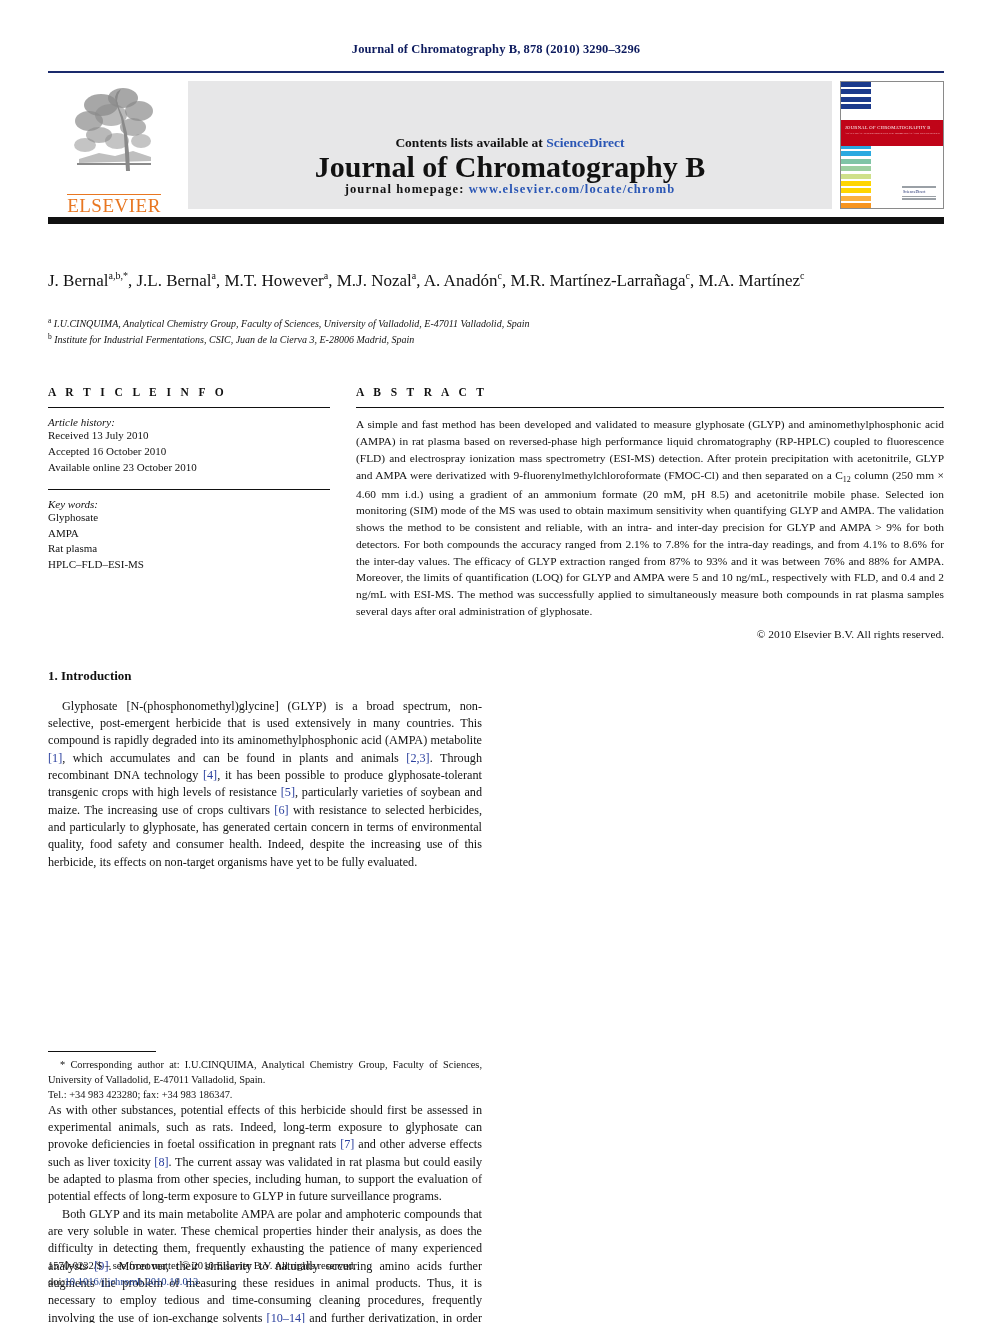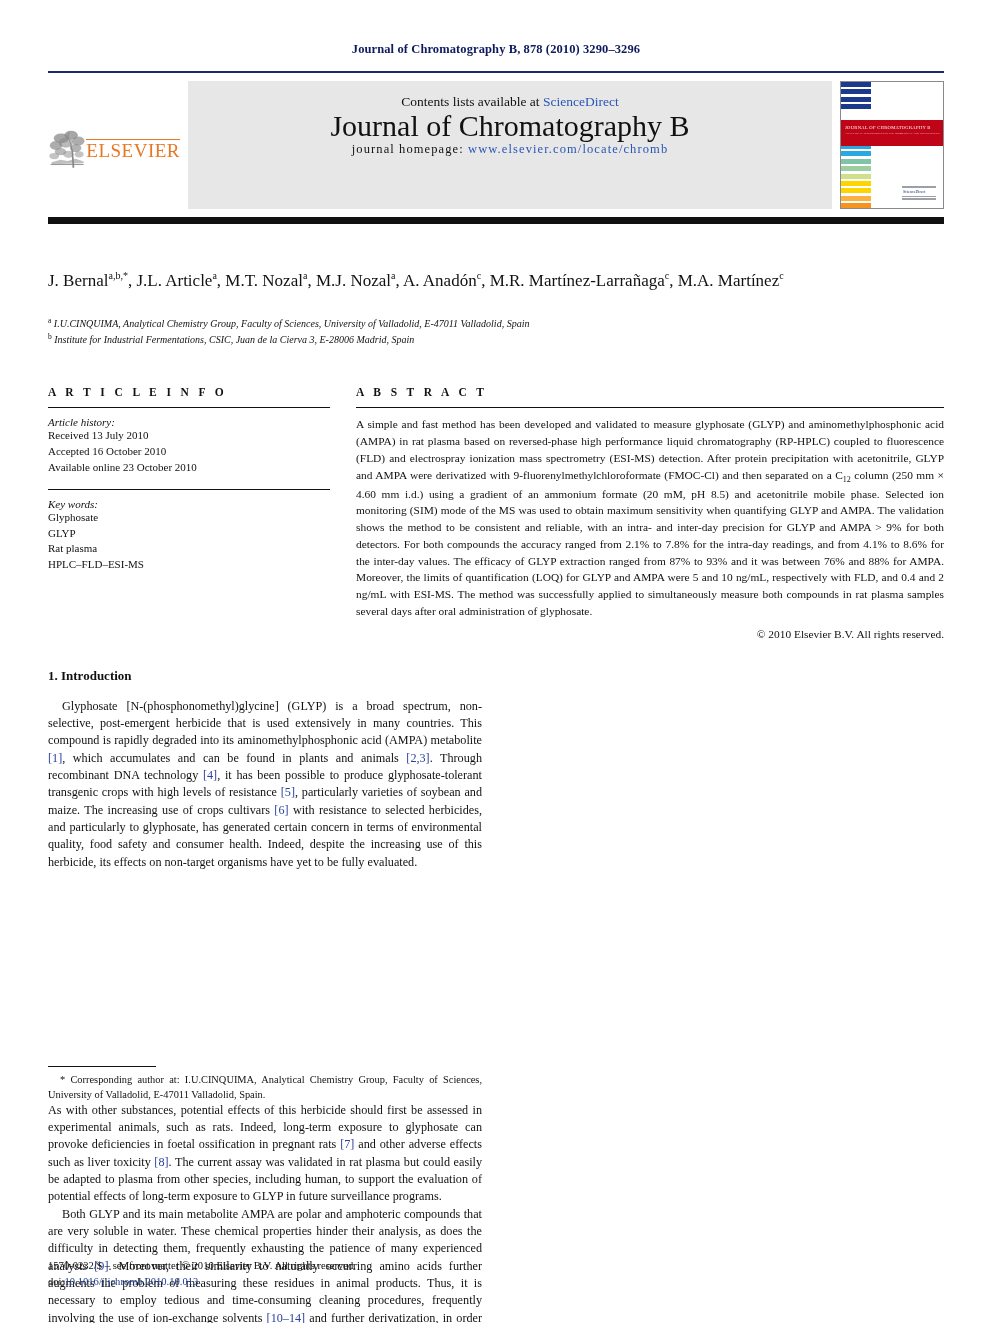--- a/index.html
+++ b/index.html
@@ -34,45 +34,46 @@
   .masthead {
     display: flex;
     align-items: stretch;
     height: 142px;
     padding-top: 6px;
   }
   .elsevier-logo {
     width: 132px;
     flex: 0 0 132px;
     display: flex;
-    flex-direction: row;
+    flex-direction: column;
     align-items: center;
     justify-content: space-between;
     padding-top: 4px;
   }
   .elsevier-tree { width: 86px; height: 92px; }
   .elsevier-word {
     font-family: "Liberation Serif", serif;
     font-size: 19px;
     letter-spacing: .5px;
     color: #E87722;
     border-top: 1.5px solid #E87722;
     padding-top: 1px;
     margin-top: 1px;
     line-height: 1;
   }
   .journal-band {
     flex: 1 1 auto;
     background: #e7e7e8;
     display: flex;
     flex-direction: column;
-    justify-content: flex-start;
+    justify-content: flex-end;
     align-items: center;
     padding: 13px 10px 12px 10px;
     margin: 2px 8px 6px 8px;
+    font-weight: bold;
   }
   .contents-line { font-size: 13.5px; color: #111; }
   .contents-line .sd { color: #2a56b5; }
   .journal-title {
     font-family: "Liberation Serif", serif;
     font-size: 30px;
     color: #111;
     line-height: 1.05;
   }
   .homepage-line {
@@ -317,42 +318,42 @@
         <div class="ln"></div>
       </div>
     </div>
   </div>
 
   <div class="masthead-rule-bottom"></div>
 
   <div class="title-block">
 
     <div class="authors">
-      <span>J. Bernal</span><sup>a,b,*</sup>, <span>J.L. Article</span><sup>a</sup>, <span>M.T. Nozal</span><sup>a</sup>, <span>M.J. Nozal</span><sup>a</sup>, <span>A. Anadón</span><sup>c</sup>, <span>M.R. Martínez-Larrañaga</span><sup>c</sup>, <span>M.A. Martínez</span><sup>c</sup>
+      <span>J. Bernal</span><sup>a,b,*</sup>, <span>J.L. Bernal</span><sup>a</sup>, <span>M.T. However</span><sup>a</sup>, <span>M.J. Nozal</span><sup>a</sup>, <span>A. Anadón</span><sup>c</sup>, <span>M.R. Martínez-Larrañaga</span><sup>c</sup>, <span>M.A. Martínez</span><sup>c</sup>
     </div>
 
     <div class="affiliations">
       <div class="aff"><sup>a</sup> <span>I.U.CINQUIMA, Analytical Chemistry Group, Faculty of Sciences, University of Valladolid, E-47011 Valladolid, Spain</span></div>
       <div class="aff"><sup>b</sup> <span>Institute for Industrial Fermentations, CSIC, Juan de la Cierva 3, E-28006 Madrid, Spain</span></div>
     </div>
   </div>
 
   <div class="info-abstract">
 
     <div class="col-info">
       <div class="sec-head">A R T I C L E   I N F O</div>
       <div class="hr-thin"></div>
       <div class="info-label">Article history:</div>
       <div class="info-line">Received 13 July 2010</div>
       <div class="info-line">Accepted 16 October 2010</div>
       <div class="info-line">Available online 23 October 2010</div>
       <div class="hr-thin second"></div>
       <div class="info-label">Key words:</div>
       <div class="info-line">Glyphosate</div>
-      <div class="info-line">GLYP</div>
+      <div class="info-line">AMPA</div>
       <div class="info-line">Rat plasma</div>
       <div class="info-line">HPLC–FLD–ESI-MS</div>
     </div>
 
     <div class="col-abstract">
       <div class="sec-head">A B S T R A C T</div>
       <div class="hr-thin"></div>
       <div class="abstract-body"><span>A simple and fast method has been developed and validated to measure glyphosate (GLYP) and aminomethylphosphonic acid (AMPA) in rat plasma based on reversed-phase high performance liquid chromatography (RP-HPLC) coupled to fluorescence (FLD) and electrospray ionization mass spectrometry (ESI-MS) detection. After protein precipitation with acetonitrile, GLYP and AMPA were derivatized with 9-fluorenylmethylchloroformate (FMOC-Cl) and then separated on a C</span><sub>12</sub><span> column (250 mm × 4.60 mm i.d.) using a gradient of an ammonium formate (20 mM, pH 8.5) and acetonitrile mobile phase. Selected ion monitoring (SIM) mode of the MS was used to obtain maximum sensitivity when quantifying GLYP and AMPA. The validation shows the method to be consistent and reliable, with an intra- and inter-day precision for GLYP and AMPA &gt; 9% for both detectors. For both compounds the accuracy ranged from 2.1% to 7.8% for the intra-day readings, and from 4.1% to 8.6% for the inter-day values. The efficacy of GLYP extraction ranged from 87% to 93% and it was between 76% and 88% for AMPA. Moreover, the limits of quantification (LOQ) for GLYP and AMPA were 5 and 10 ng/mL, respectively with FLD, and 0.4 and 2 ng/mL with ESI-MS. The method was successfully applied to simultaneously measure both compounds in rat plasma samples several days after oral administration of glyphosate.</span></div>
       <div class="abstract-copyright">© 2010 Elsevier B.V. All rights reserved.</div>
     </div>
@@ -362,20 +363,21 @@
 
     <div class="bodycol" style="height:470px;">
       <h2 class="section-title">1.  Introduction</h2>
       <p class="body-par">Glyphosate [N-(phosphonomethyl)glycine] (GLYP) is a broad spectrum, non-selective, post-emergent herbicide that is used extensively in many countries. This compound is rapidly degraded into its aminomethylphosphonic acid (AMPA) metabolite <span class="ref">[1]</span>, which accumulates and can be found in plants and animals <span class="ref">[2,3]</span>. Through recombinant DNA technology <span class="ref">[4]</span>, it has been possible to produce glyphosate-tolerant transgenic crops with high levels of resistance <span class="ref">[5]</span>, particularly varieties of soybean and maize. The increasing use of crops cultivars <span class="ref">[6]</span> with resistance to selected herbicides, and particularly to glyphosate, has generated certain concern in terms of environmental quality, food safety and consumer health. Indeed, despite the increasing use of this herbicide, its effects on non-target organisms have yet to be fully evaluated.</p>
 
       <div class="footnote-area">
         <div class="footnote-rule"></div>
         <div class="footnote">
           <span class="indent">* Corresponding author at: I.U.CINQUIMA, Analytical Chemistry Group, Faculty of Sciences, University of Valladolid, E-47011 Valladolid, Spain.</span>
         </div>
+        <div class="footnote">Tel.: +34 983 423280; fax: +34 983 186347.</div>
       </div>
     </div>
 
     <div class="bodycol">
       <p class="body-par" style="text-indent:0;">As with other substances, potential effects of this herbicide should first be assessed in experimental animals, such as rats. Indeed, long-term exposure to glyphosate can provoke deficiencies in foetal ossification in pregnant rats <span class="ref">[7]</span> and other adverse effects such as liver toxicity <span class="ref">[8]</span>. The current assay was validated in rat plasma but could easily be adapted to plasma from other species, including human, to support the evaluation of potential effects of long-term exposure to GLYP in future surveillance programs.</p>
       <p class="body-par">Both GLYP and its main metabolite AMPA are polar and amphoteric compounds that are very soluble in water. These chemical properties hinder their analysis, as does the difficulty in detecting them, frequently exhausting the patience of many experienced analysts <span class="ref">[9]</span>. Moreover, their similarity to naturally occurring amino acids further augments the problem of measuring these residues in animal products. Thus, it is necessary to employ tedious and time-consuming cleaning procedures, frequently involving the use of ion-exchange solvents <span class="ref">[10–14]</span> and further derivatization, in order to facilitate their chromatographic separation by gas GC <span class="ref">[15,16]</span>, GC–MS <span class="ref">[17–21]</span>, LC <span class="ref">[3,22–26]</span> or LC–MS <span class="ref">[27–34]</span>. However, their low molecular mass and the effect of the phospholipid matrix also generate problems with LC–MS techniques, making it wiser</p>
     </div>
   </div>
 
   <div class="issn-block">

